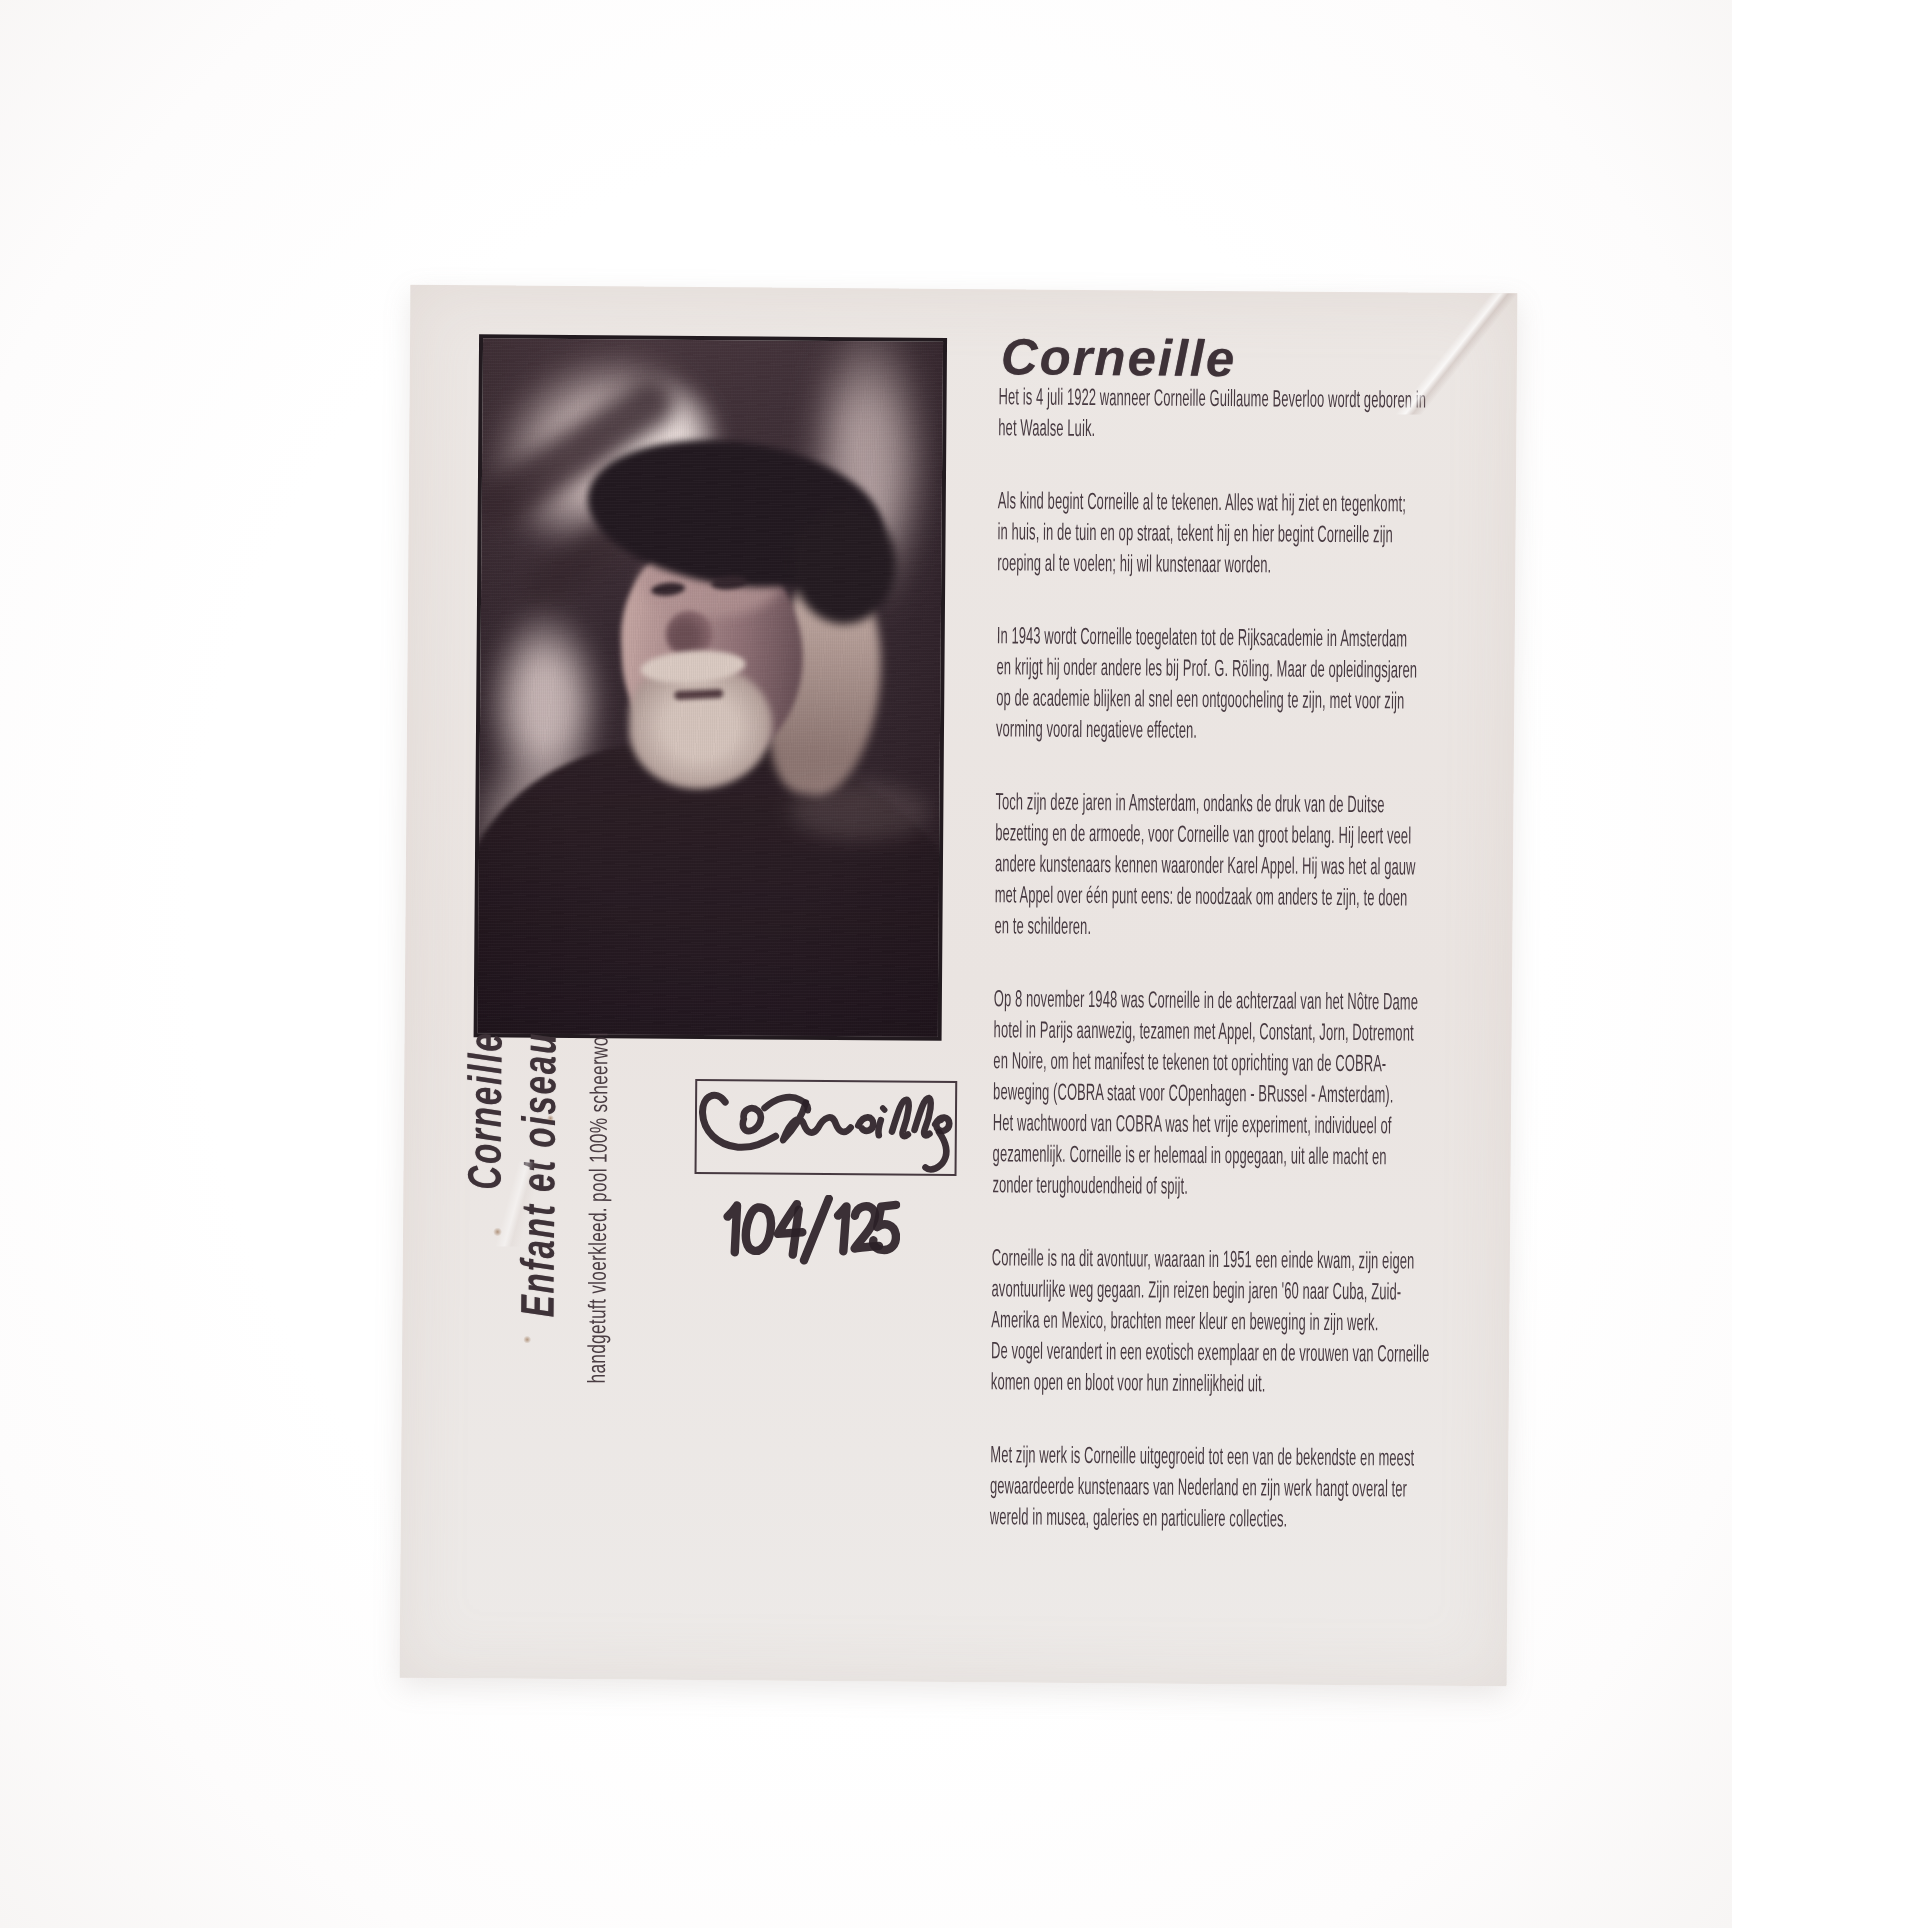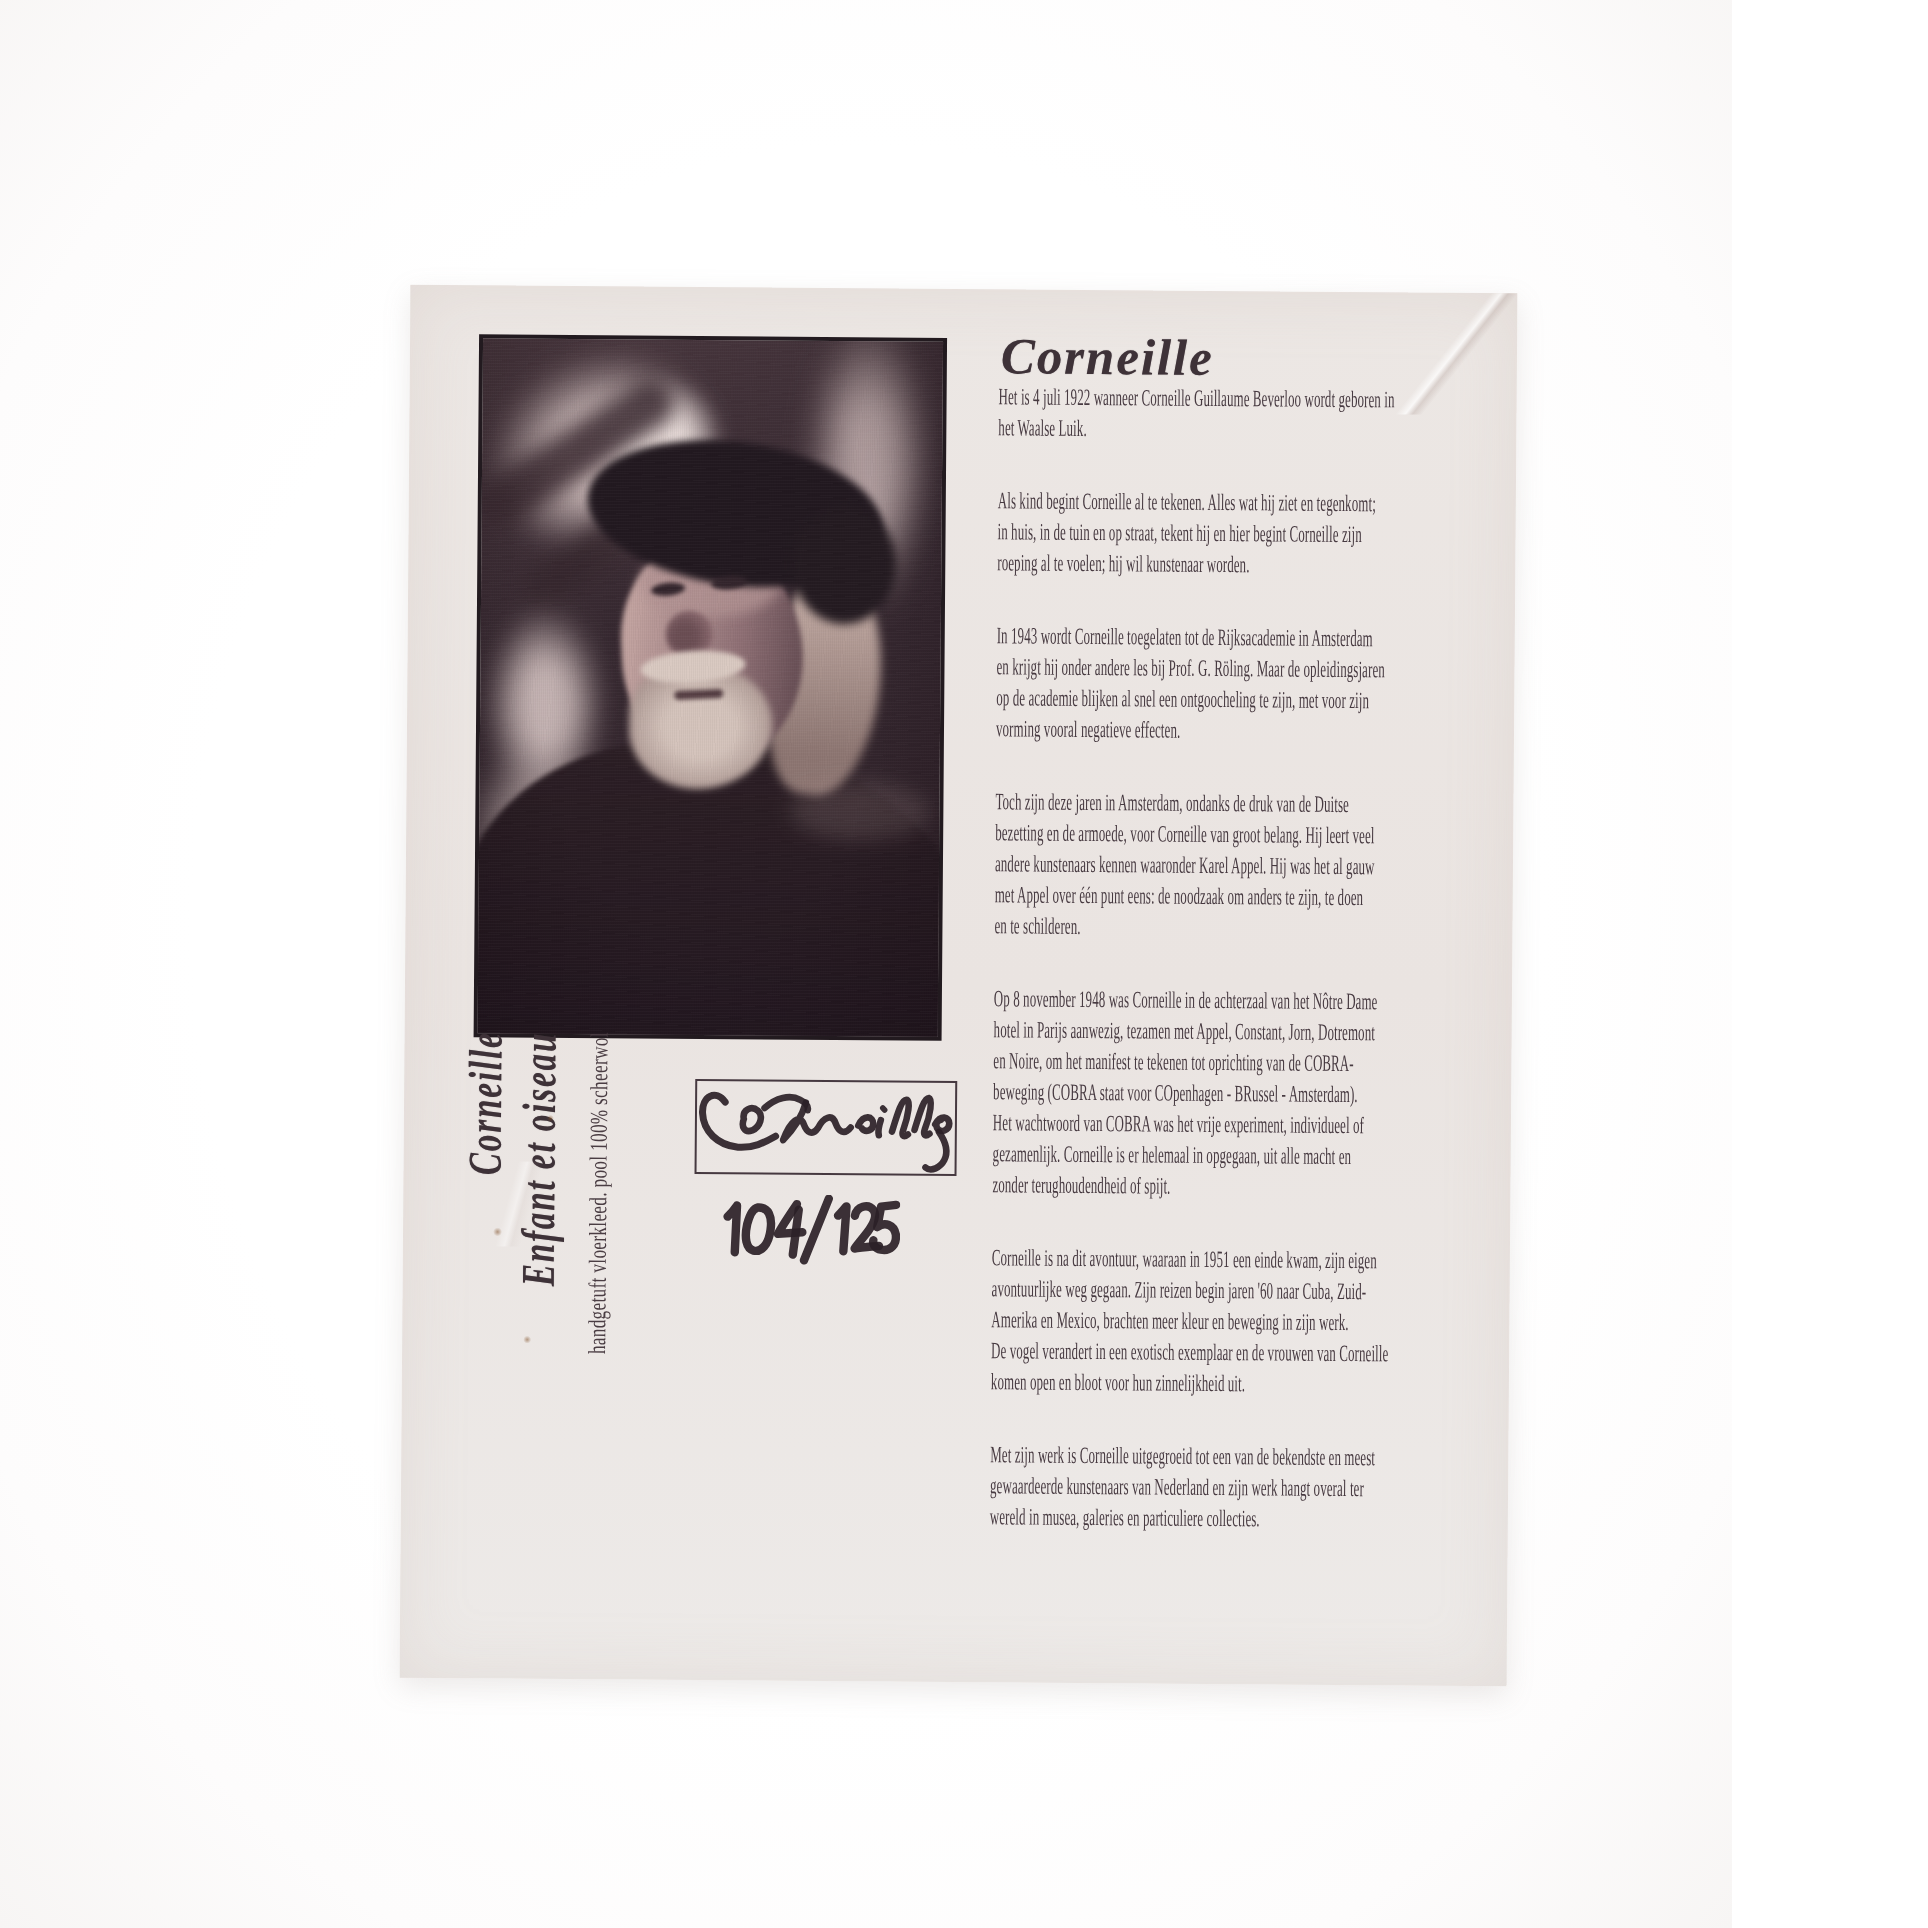--- a/index.html
+++ b/index.html
@@ -3,21 +3,21 @@
 <meta charset="utf-8">
 <style>
   :root{
     --paper:#ebe5e2; --ink:#473a41; --ink-bold:#3e3238;
     --marker:#2b2127; --bg:#ffffff;
   }
   *{margin:0;padding:0;box-sizing:border-box;}
   html,body{background:var(--bg);}
   #canvas{position:relative;width:1732px;height:1928px;background:
     radial-gradient(ellipse at 50% 48%, #ffffff 55%, #fdfcfc 80%, #f7f5f4 100%);
-    overflow:hidden;font-family:Liberation Serif, serif;}
+    overflow:hidden;font-family:Liberation Sans, sans-serif;}
 
   
   .sheet{position:absolute;left:405px;top:289px;width:1107px;height:1393px;
     background:linear-gradient(180deg,#ece7e4 0%,#eae4e1 50%,#edeae8 100%);
     transform:rotate(0.45deg);transform-origin:50% 50%;
     box-shadow:inset 0 0 66px rgba(190,172,165,.22), 0 9.4px 28px rgba(150,138,132,.18);
     overflow:hidden;}
   .crease{position:absolute;pointer-events:none;}
   .crease.tr{left:970px;top:0;width:151px;height:122px;
     background:linear-gradient(128deg,transparent 45%,rgba(255,255,255,.7) 49%,rgba(168,148,142,.28) 52%,transparent 56%);}

